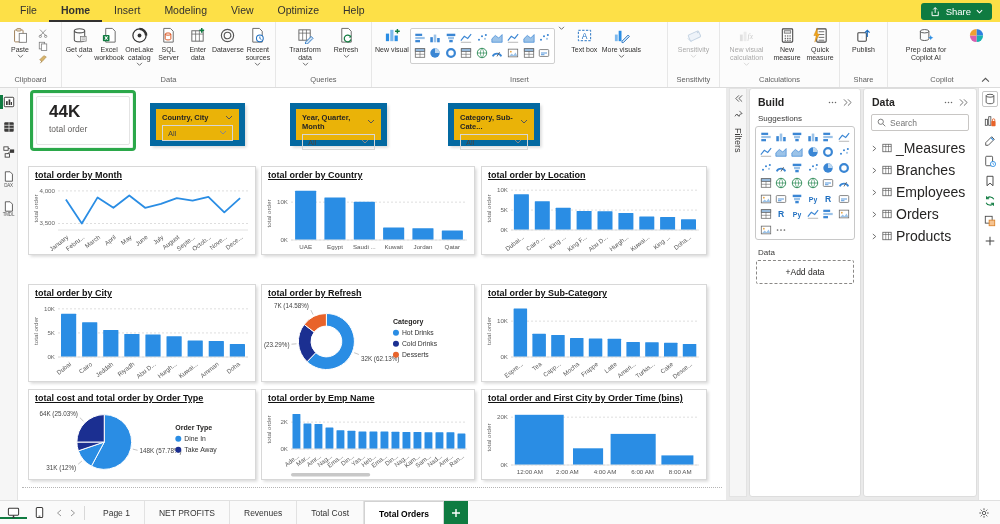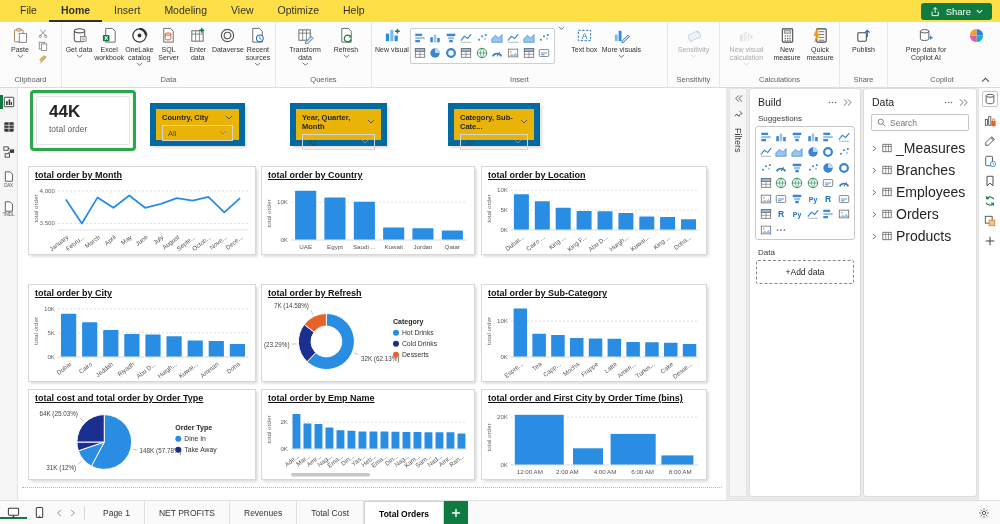--- a/index.html
+++ b/index.html
@@ -46,21 +46,21 @@
   .slicer{position:absolute;background:#eab308;border:6px solid #0369a1;box-shadow:1.5px 1.5px 3px rgba(0,0,0,.16)}
   .slicer-header{display:flex;justify-content:space-between;align-items:center;font-size:7.5px;font-weight:bold;color:#252423;padding:4px 6px 1px}
   .slicer-value{margin:2px 6px 5px;border:1px solid #d6d6d6;font-size:7.5px;color:#444;padding:2.5px 5px;display:flex;justify-content:space-between;align-items:center;cursor:pointer}
   .page-divider{position:absolute;left:4px;right:4px;top:399px;border-top:1.5px dotted #b5b5b5}
   
   .filters-strip{position:absolute;left:729px;top:88px;width:18px;bottom:27px;background:#f6f6f6;border:1px solid #e3e3e3;display:flex;flex-direction:column;align-items:center;padding-top:5px;gap:7px;z-index:3}
   .filters-title{writing-mode:vertical-rl;font-size:9px;color:#3b3a39;margin-top:2px}
   .panel{position:absolute;top:88px;bottom:27px;background:#fff;border:1px solid #ddd;border-radius:3px;z-index:3;overflow:hidden}
   .build-panel{left:749px;width:112px}
   .data-panel{left:863px;width:114px}
-  .panel-head{display:flex;align-items:center;padding:7px 8px 4px;font-size:10.5px;font-weight:normal;color:#252423}
+  .panel-head{display:flex;align-items:center;padding:7px 8px 4px;font-size:10.5px;font-weight:bold;color:#252423}
   .panel-head .ph-icons{margin-left:auto;display:flex;gap:6px;color:#666}
   .sugg-label{font-size:8px;color:#3b3a39;padding:2px 8px 3px}
   .sugg-box{margin:0 5px;border:1px solid #c8c8c8;border-radius:3px;padding:3px 2px;display:grid;grid-template-columns:repeat(6,1fr);row-gap:2.5px;justify-items:center}
   .build-data-label{font-size:8px;color:#3b3a39;padding:8px 8px 3px}
   .add-data-btn{margin:0 6px;border:1px dashed #8a8886;border-radius:2px;text-align:center;font-size:8.5px;padding:6px 0;cursor:pointer;color:#252423}
   .search-box{margin:2px 7px 6px;border:1px solid #c8c6c4;border-radius:2px;display:flex;align-items:center;gap:4px;padding:2.5px 5px}
   .search-box input{border:none;outline:none;width:70px;font-size:8.5px;font-family:"Liberation Sans",sans-serif;color:#444;background:transparent}
   .tree-row{display:flex;align-items:center;gap:4px;padding:3px 4px 3px 8px;font-size:14px;color:#252423;cursor:pointer}
   .tree-chev{color:#555;font-size:8px;width:6px}
   .right-rail{position:absolute;right:0;top:88px;width:22px;bottom:24px;background:#fff;border-left:1px solid #e3e3e3;display:flex;flex-direction:column;align-items:center;padding-top:3px;gap:8px;z-index:3}

